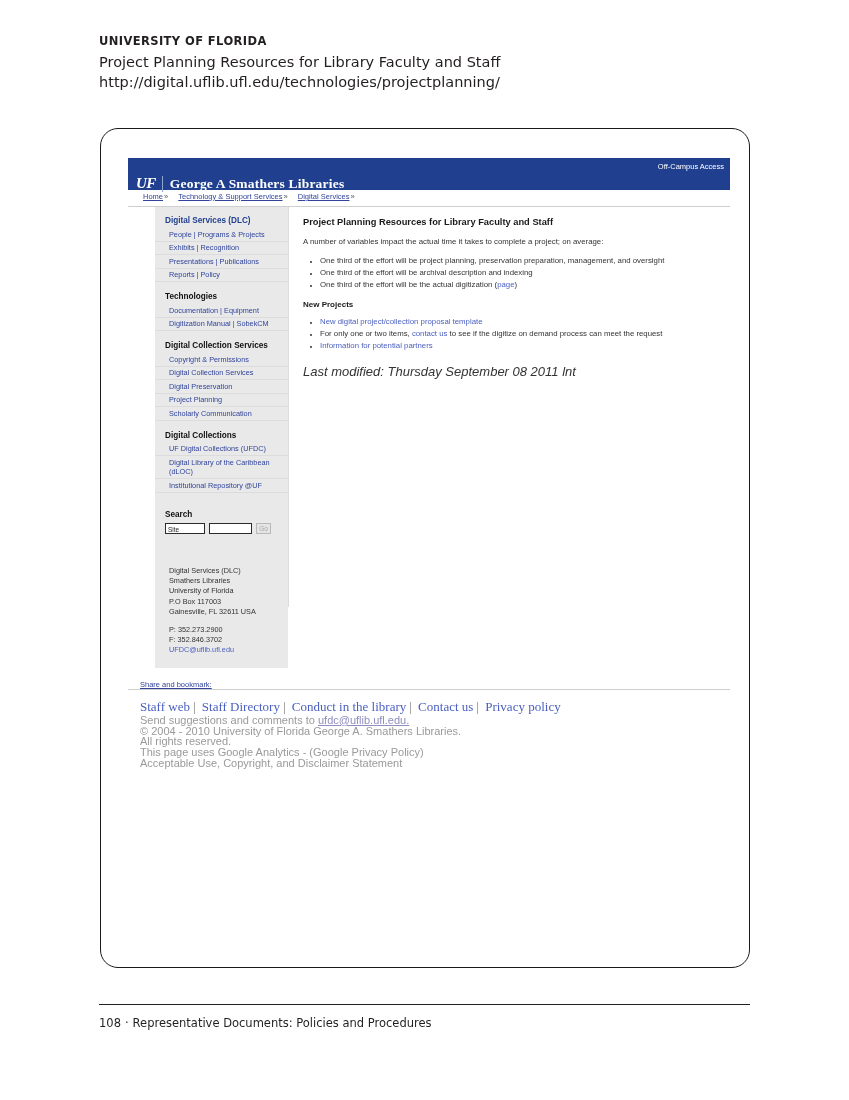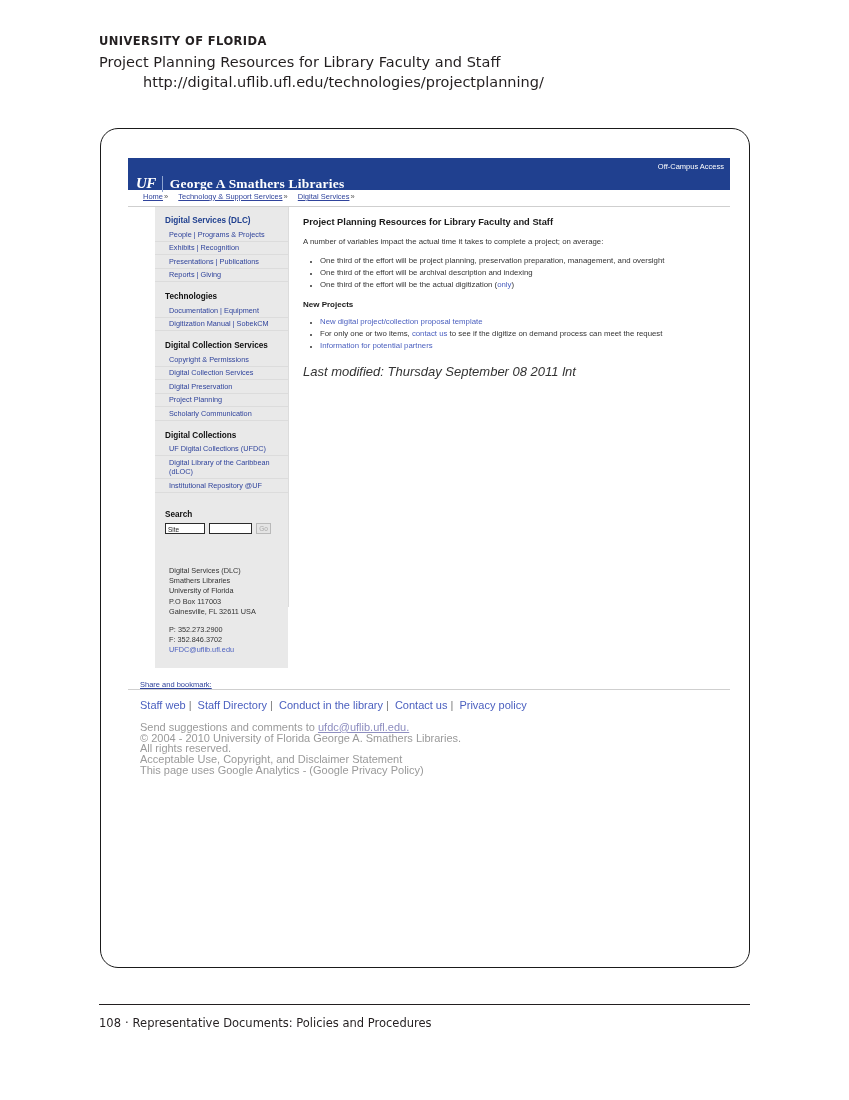--- a/index.html
+++ b/index.html
@@ -37,21 +37,20 @@
     color: #231f20;
     line-height: 20px;
     margin-top: 3px;
   }
   .doc-url {
     font-family: "DejaVu Sans", sans-serif;
     font-size: 14.5px;
     font-weight: normal;
     color: #231f20;
     line-height: 20px;
-    margin-left: 44px;
   }
 
   
   .frame {
     position: absolute;
     left: 100px;
     top: 128px;
     width: 650px;
     height: 840px;
     border: 1.3px solid #1a1a1a;
@@ -268,23 +267,23 @@
     color: #333;
     margin-top: 13px;
   }
 
   
   .shot-foot {
     border-top: 1px solid #cfcfcf;
     padding: 9px 0 0 12px;
   }
   .foot-links {
-    font-size: 11px;
+    font-size: 13px;
     color: #30449c;
-    margin-bottom: 11px;
+    font-family: Liberation Serif, serif;
   }
   .foot-links a { color: #4a5fbf; text-decoration: none; }
   .foot-links .bar { color: #7a7a7a; padding: 0 3px; }
   .foot-fine {
     font-size: 11px;
     color: #9a9a9a;
     line-height: 10.8px;
   }
   .foot-fine a {
     color: #8e8ec0;
@@ -340,21 +339,21 @@
 
   <div class="cols">
 
     <div class="sidebar">
 
       <div class="nav-group">
         <div class="nav-head">Digital Services (DLC)</div>
         <div class="nav-row">People | Programs &amp; Projects</div>
         <div class="nav-row">Exhibits | Recognition</div>
         <div class="nav-row">Presentations | Publications</div>
-        <div class="nav-row">Reports | Giving</div>
+        <div class="nav-row">Reports | Policy</div>
       </div>
 
       <div class="nav-group">
         <div class="nav-head dark">Technologies</div>
         <div class="nav-row">Documentation | Equipment</div>
         <div class="nav-row">Digitization Manual | SobekCM</div>
       </div>
 
       <div class="nav-group">
         <div class="nav-head dark">Digital Collection Services</div>
@@ -392,21 +391,21 @@
       </div>
     </div>
 
     <div class="main">
       <div class="m-title">Project Planning Resources for Library Faculty and Staff</div>
       <div class="m-para">A number of variables impact the actual time it takes to complete a project; on average:</div>
 
       <ul class="m-list">
         <li>One third of the effort will be project planning, preservation preparation, management, and oversight</li>
         <li>One third of the effort will be archival description and indexing</li>
-        <li><span>One third of the effort will be the actual digitization (</span><a href="#">only</a><span>)</span></li>
+        <li><span>One third of the effort will be the actual digitization (</span><a href="#">page</a><span>)</span></li>
       </ul>
 
       <div class="m-sub">New Projects</div>
 
       <ul class="m-list">
         <li><a href="#">New digital project/collection proposal template</a></li>
         <li><span>For only one or two items, </span><a href="#">contact us</a><span> to see if the digitize on demand process can meet the request</span></li>
         <li><a href="#">Information for potential partners</a></li>
       </ul>
 
@@ -421,22 +420,22 @@
       <a href="#">Staff web</a><span class="bar">|</span>
       <a href="#">Staff Directory</a><span class="bar">|</span>
       <a href="#">Conduct in the library</a><span class="bar">|</span>
       <a href="#">Contact us</a><span class="bar">|</span>
       <a href="#">Privacy policy</a>
     </div>
     <div class="foot-fine">
       <div><span>Send suggestions and comments to </span><a href="#">ufdc@uflib.ufl.edu.</a></div>
       <div>© 2004 - 2010 University of Florida George A. Smathers Libraries.</div>
       <div>All rights reserved.</div>
+      <div>This page uses Google Analytics - (Google Privacy Policy)</div>
       <div>Acceptable Use, Copyright, and Disclaimer Statement</div>
-      <div>This page uses Google Analytics - (Google Privacy Policy)</div>
     </div>
   </div>
 </div>
 
 <div class="page-rule"></div>
 <div class="folio">
   <span>108</span><span class="dot">·</span><span>Representative Documents:  Policies and Procedures</span>
 </div>
 
 </body></html>

